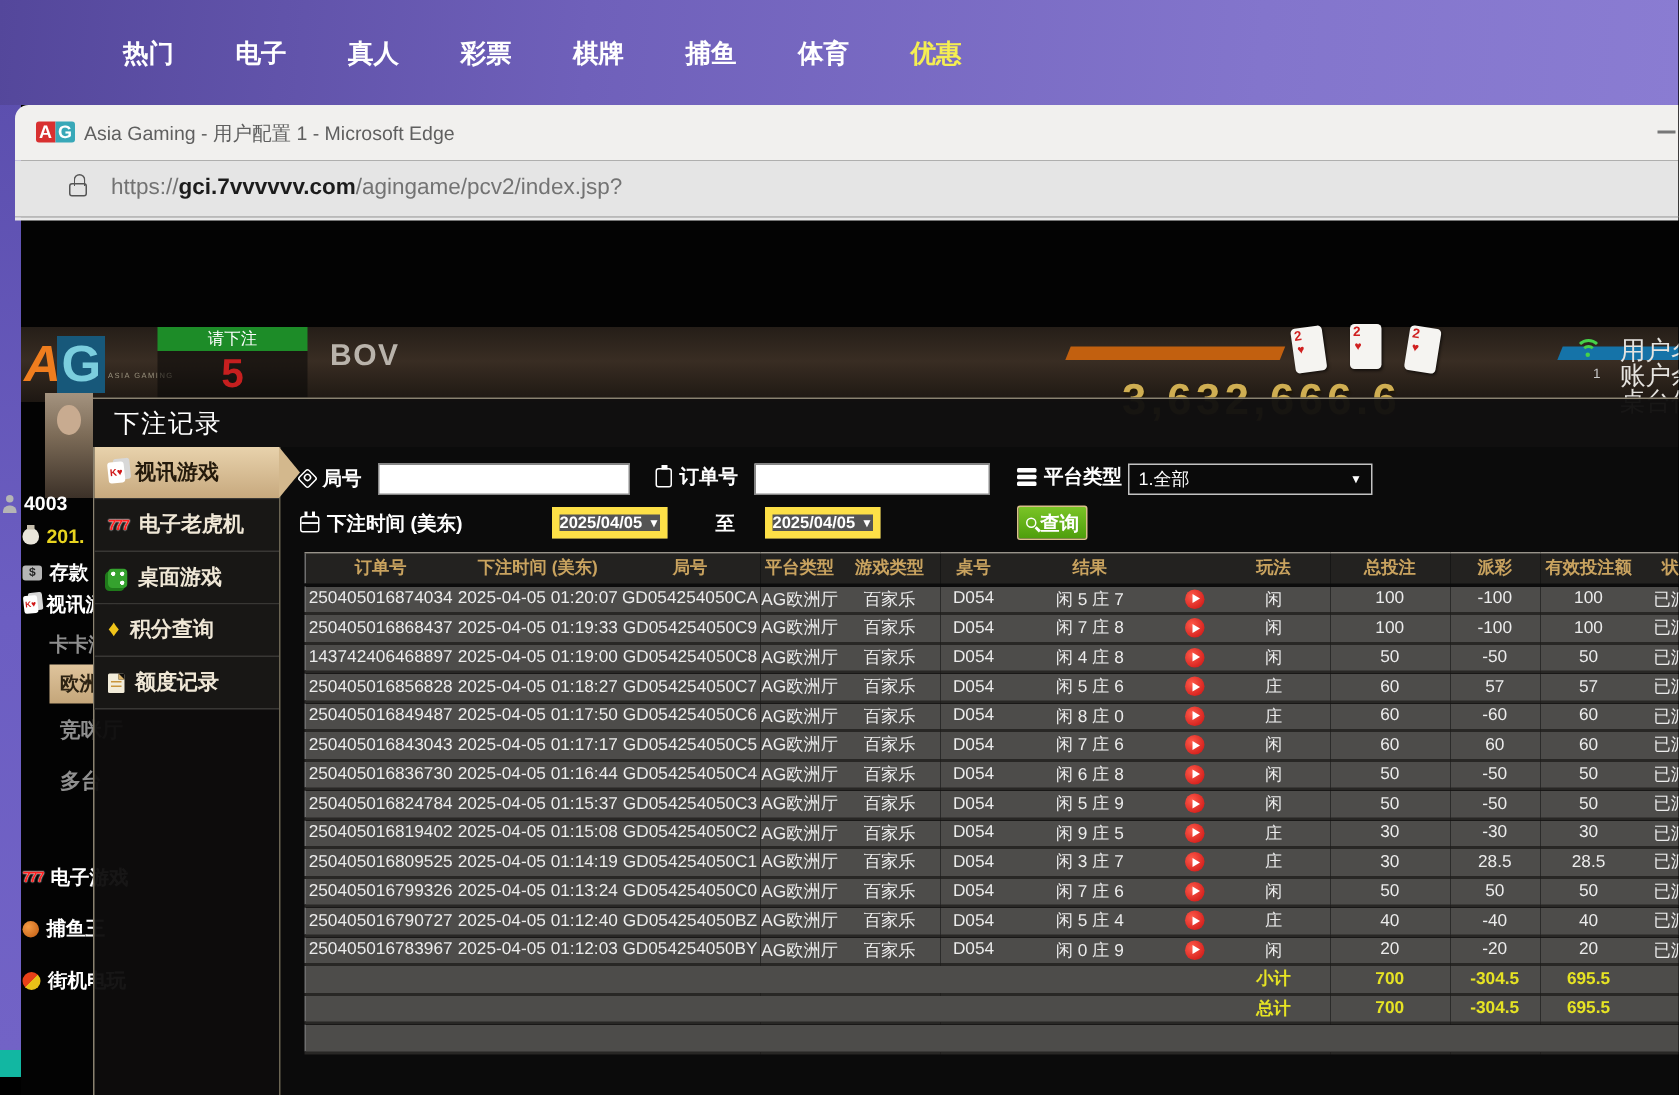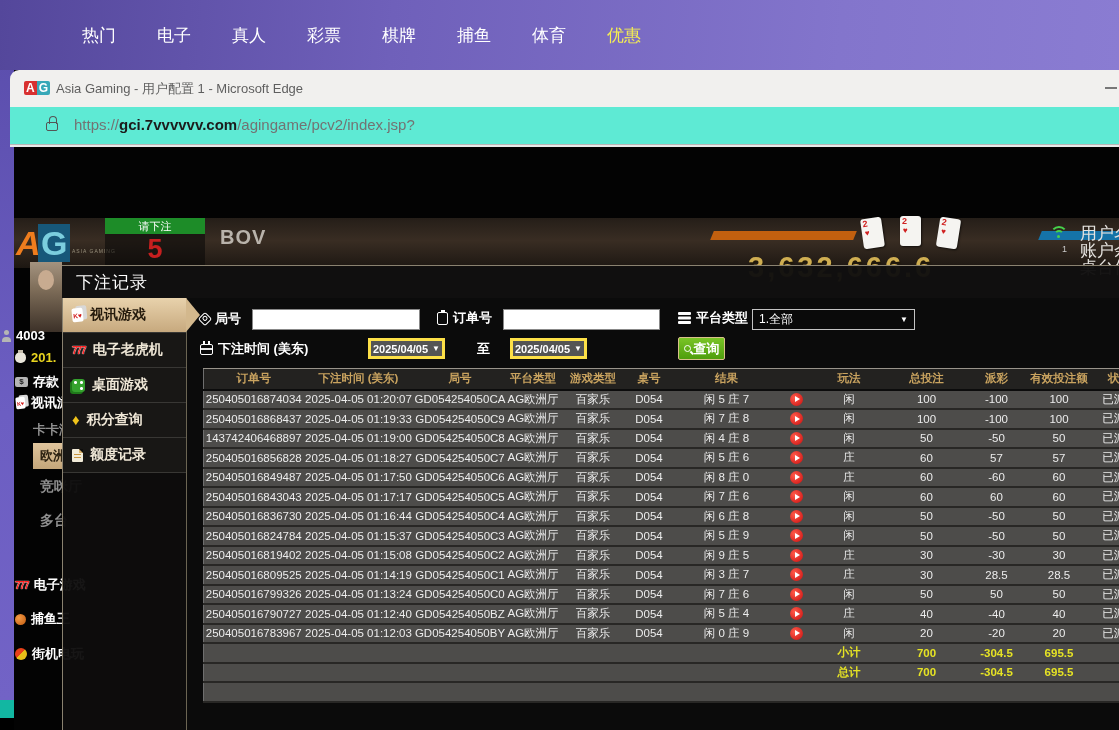--- a/index.html
+++ b/index.html
@@ -9,31 +9,31 @@
   
   #topbar{position:absolute;left:0;top:0;width:1119px;height:70px;z-index:6;
     background:linear-gradient(95deg,#54479b 0%,#6f60ba 35%,#8375cc 75%,#8a7cd2 100%);}
   #logo{position:absolute;left:8px;top:4px;width:62px;height:62px}
   .badge{display:inline-block;width:17px;height:17px;background:#e01717;border-radius:3px;
     color:#fff;font-size:11px;font-weight:bold;text-align:center;line-height:17px;margin-right:3px}
   #brand{font-size:30px;font-weight:900;color:#fff;letter-spacing:1px;line-height:28px;
     text-shadow:-2px 2px 0 #000,1px 1px 0 #000,2px 2px 0 #000}
   #brand-suffix{display:inline-block;background:#000;color:#fff;font-size:9px;font-weight:bold;padding:0 3px;line-height:11px}
   #promo-nav-list{position:absolute;left:82px;top:0;height:70px;display:flex;align-items:center;gap:41px}
-  .nav-item{color:#fff;font-size:17px;font-weight:400;width:34px;text-align:center;cursor:pointer;white-space:nowrap}
+  .nav-item{color:#fff;font-size:17px;font-weight:700;width:34px;text-align:center;cursor:pointer;white-space:nowrap}
   .nav-item.active{color:#f5ee52}
   
   #titlebar{position:absolute;left:10px;top:70px;width:1109px;height:37px;background:#f1f0ee;
     border-radius:9px 0 0 0;z-index:6}
   #favicon{position:absolute;left:14px;top:11px;width:26px;height:15px;font-weight:900;font-size:12px}
   #favicon .fa{color:#fff;background:#d83030;padding:0 2px;border-radius:2px 0 0 2px}
   #favicon .fg{color:#fff;background:#38a8b8;padding:0 2px;border-radius:0 2px 2px 0}
   #win-title{position:absolute;left:46px;top:10px;font-size:13px;color:#5f5f5f;white-space:nowrap}
   #minimize{position:absolute;right:2px;top:17px;width:12px;height:2px;background:#777}
-  #urlbar{position:absolute;left:10px;top:107px;width:1109px;height:38px;background:#5eead4;z-index:6;
+  #urlbar{position:absolute;left:10px;top:107px;width:1109px;height:38px;background:#e5e5e5;z-index:6;
     border-bottom:1px solid #b9b9b9}
   #chromegap{position:absolute;left:10px;top:145px;width:1109px;height:2px;background:#e9e9e9;z-index:6}
   .lock{position:absolute;left:36px;top:15px;width:12px;height:9px;border:1.5px solid #555;border-radius:2px}
   .lock:before{content:'';position:absolute;top:-7px;left:1.5px;width:6px;height:7px;
     border:1.5px solid #555;border-bottom:none;border-radius:5px 5px 0 0}
   #url-text{position:absolute;left:64px;top:9px;font-size:15px;white-space:nowrap}
   .url-grey{color:#737373}.url-domain{color:#1c1c1c;font-weight:bold}
   
   #purple-strip{position:absolute;left:0;top:62px;width:14px;height:638px;z-index:2;
     background:linear-gradient(180deg,#5c4fae,#6c5ec2 55%,#7263c6)}
@@ -126,21 +126,21 @@
   .i-clip{width:11px;height:13px;border:1.5px solid #fff;border-radius:2px;position:relative;display:inline-block}
   .i-clip:before{content:'';position:absolute;left:2.5px;top:-2.5px;width:4px;height:2.5px;background:#fff}
   .i-cal{width:13px;height:11px;border:1.5px solid #fff;border-radius:2px;position:relative;display:inline-block;
     background:linear-gradient(transparent 3px,rgba(255,255,255,.9) 3px,rgba(255,255,255,.9) 4.5px,transparent 4.5px)}
   .i-cal:before{content:'';position:absolute;left:2px;top:-4px;width:2px;height:3px;background:#fff}
   .i-cal:after{content:'';position:absolute;right:2px;top:-4px;width:2px;height:3px;background:#fff}
   .i-db{width:13px;height:2.5px;background:#fff;border-radius:1px;display:inline-block;margin-top:-9px;
     box-shadow:0 4.5px 0 #fff,0 9px 0 #fff}
   .select-box{width:163px;height:21px;background:#0a0a0a;border:1px solid #c3c3c3;color:#fff;font-size:12px;
     display:flex;align-items:center;justify-content:space-between;padding:0 6px;cursor:pointer}
-  .date-box{width:77px;height:21px;background:#545454;border:3px solid #fde047;color:#fff;font-size:11px;
+  .date-box{width:77px;height:21px;background:#545454;border:5px solid #fde047;color:#fff;font-size:11px;
     font-weight:bold;display:flex;align-items:center;justify-content:center;gap:4px;cursor:pointer}
   .chev{font-size:8px;color:#fff}
   #search-btn{width:47px;height:23px;background:linear-gradient(180deg,#7ac426,#4e9e0c);border:1px solid #d9c08a;
     border-radius:2px;color:#fff;font-size:13px;font-weight:bold;display:flex;align-items:center;
     justify-content:center;gap:3px;cursor:pointer}
   .i-mag{width:7px;height:7px;border:1.5px solid #fff;border-radius:50%;position:relative;display:inline-block}
   .i-mag:after{content:'';position:absolute;left:5px;top:6px;width:4px;height:1.5px;background:#fff;transform:rotate(45deg)}
   
   #records{position:absolute;left:203px;top:368px;width:944px;border-collapse:collapse;table-layout:fixed;
     font-size:11.5px;z-index:12;border-left:1px solid #6e6e6e}

